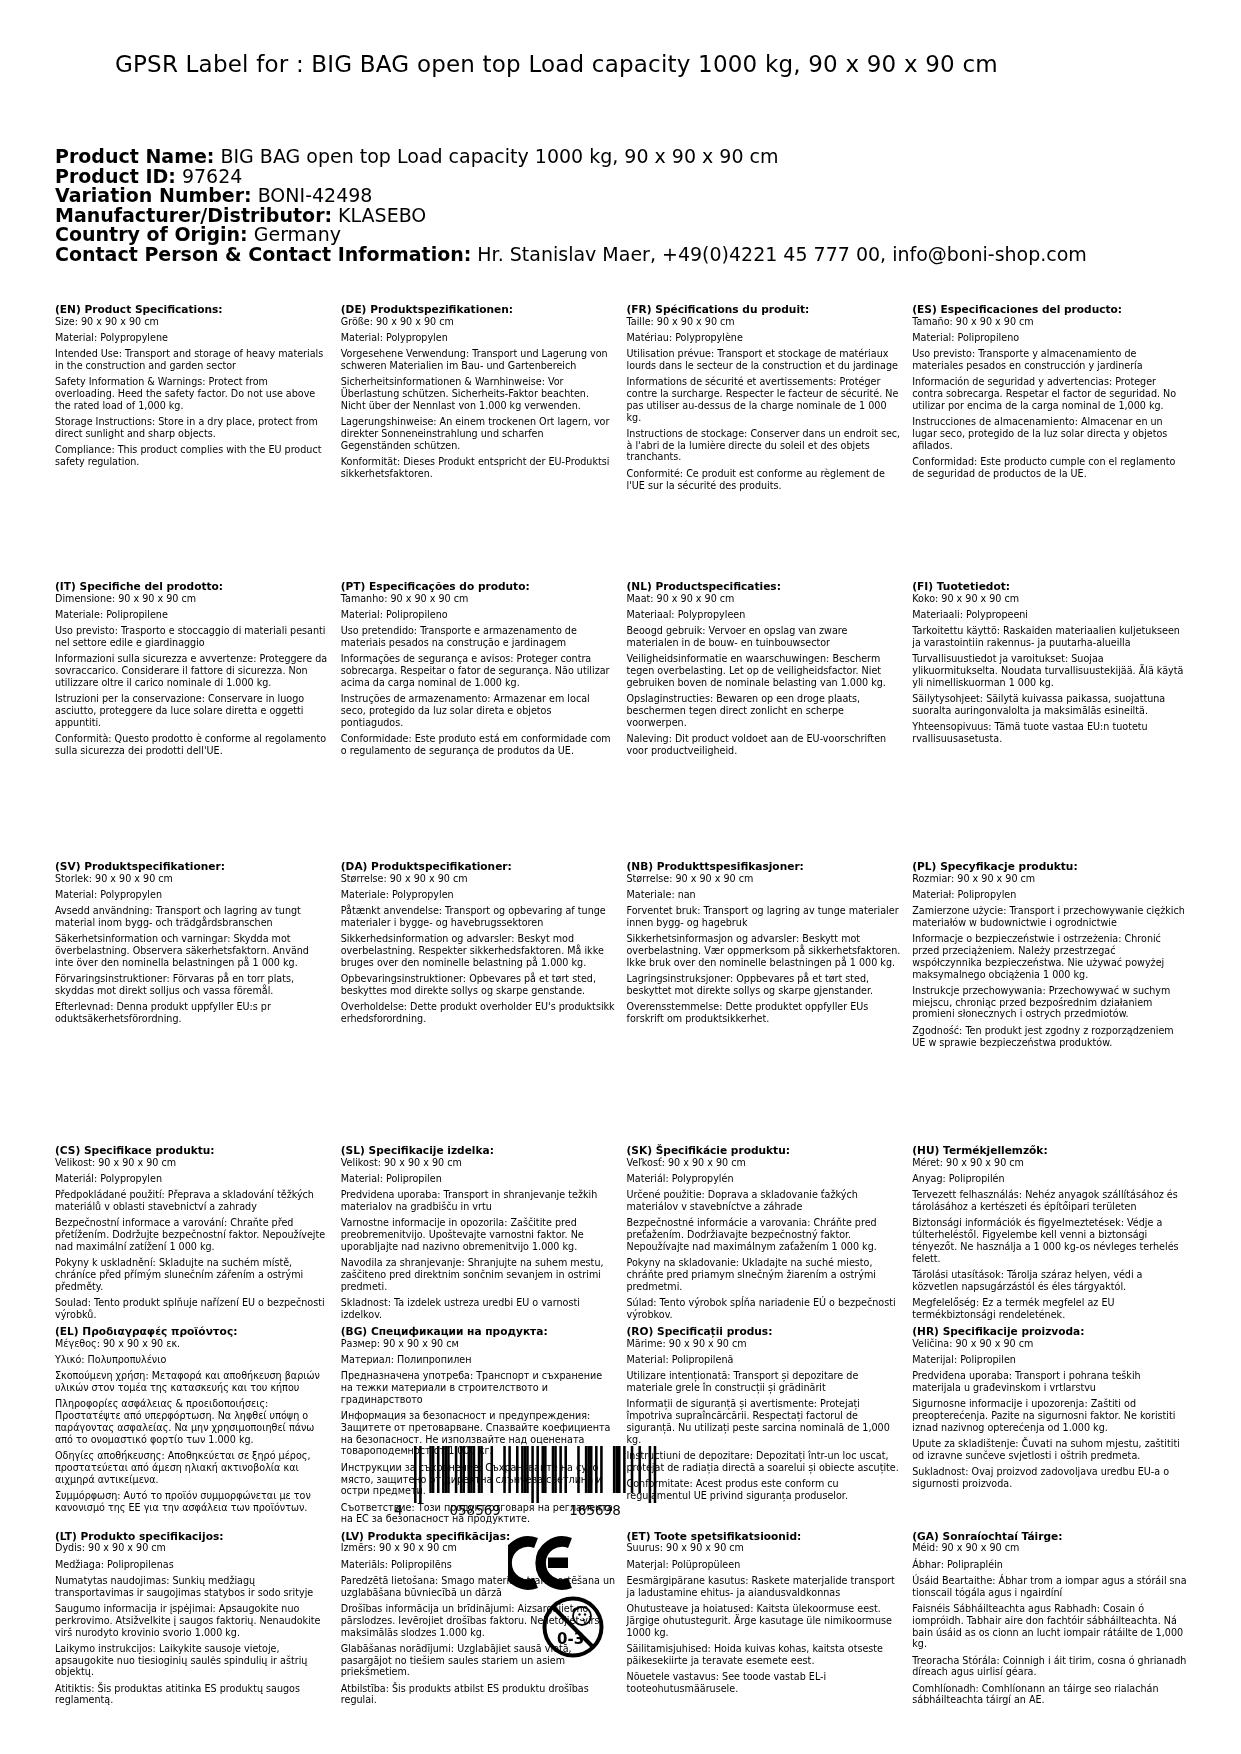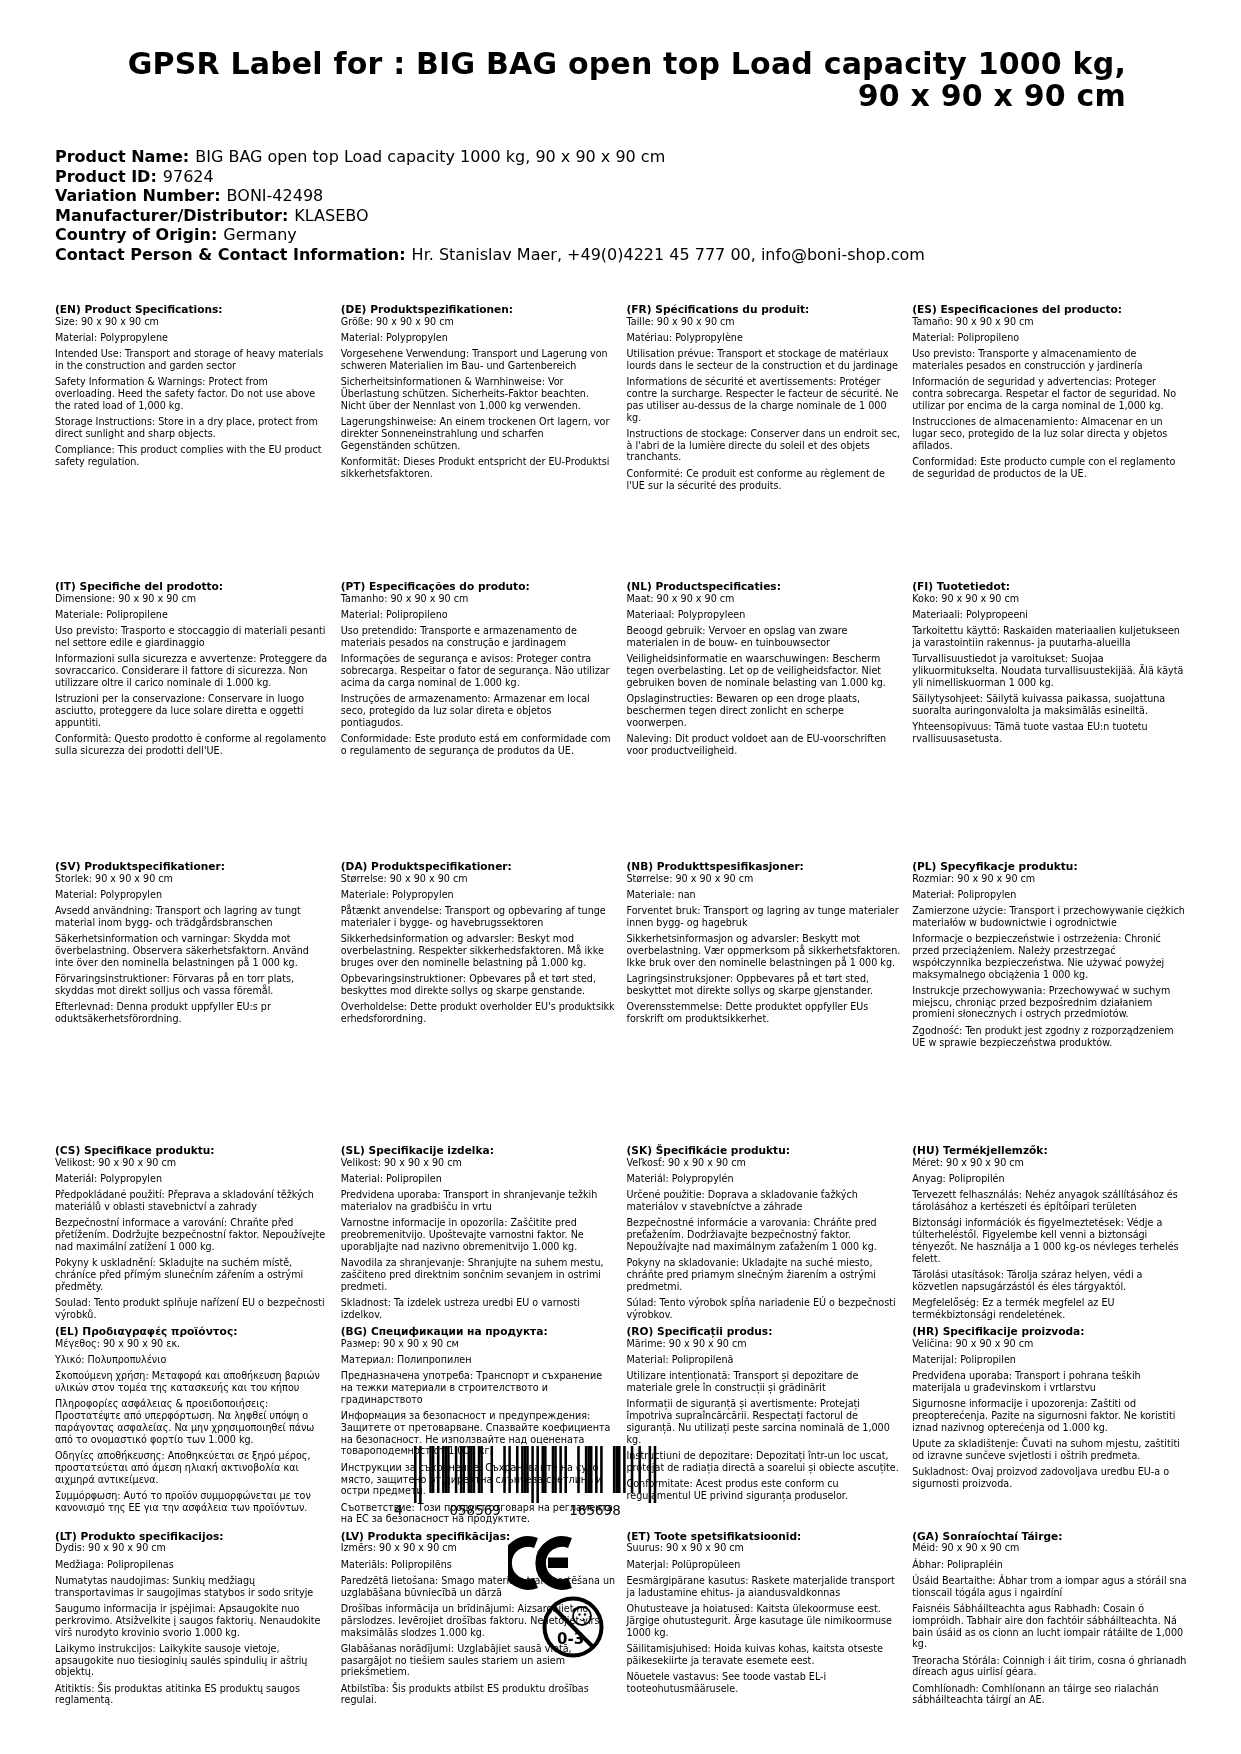--- a/index.html
+++ b/index.html
@@ -1,22 +1,22 @@
 <!DOCTYPE html>
 <html><head>
 <meta charset="utf-8">
 <style>
   html,body{margin:0;padding:0;}
   body{width:1241px;height:1754px;background:#ffffff;font-family:"DejaVu Sans",sans-serif;color:#000;}
   .page{position:relative;width:1241px;height:1754px;background:#fff;overflow:hidden;}
 
-  .title{position:absolute;top:48px;left:115px;right:115px;text-align:right;
-         font-size:30px;font-weight:bold;line-height:32px;letter-spacing:.2px;}
-
-  .product-info{position:absolute;top:147px;left:55px;right:55px;font-size:16px;line-height:19.5px;}
+  .title{position:absolute;top:48px;left:115px;right:115px;text-align:left;
+         font-size:23px;font-weight:normal;line-height:32px;letter-spacing:.2px;}
+
+  .product-info{position:absolute;top:147px;left:55px;right:55px;font-size:19px;line-height:19.5px;}
   .pi-row{white-space:nowrap;}
   .pi-label{font-weight:bold;}
   .pi-value{font-weight:normal;margin-left:6px;}
 
   .spec-grid{position:absolute;top:303px;left:55px;width:1132px;
              display:grid;grid-template-columns:repeat(4,1fr);column-gap:11px;
              grid-template-rows:277px 280px 284px auto;}
   .spec-block{font-size:9.6px;line-height:11.8px;}
   .spec-header{font-weight:bold;font-size:10.6px;line-height:12.5px;}
   .spec-par{margin:0 0 4.5px 0;}

